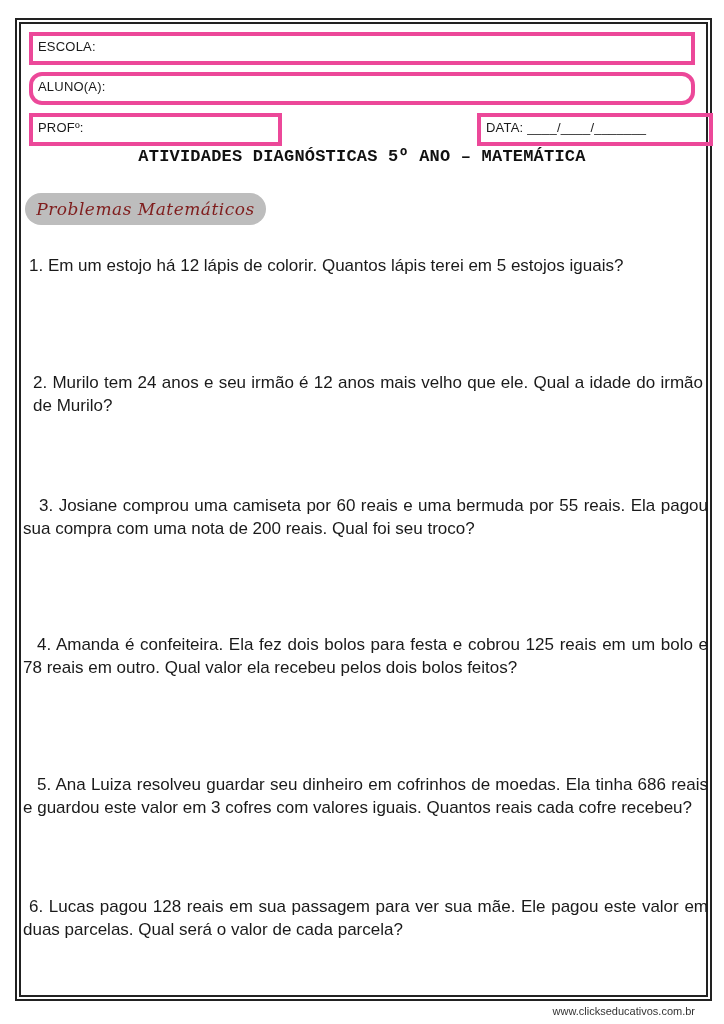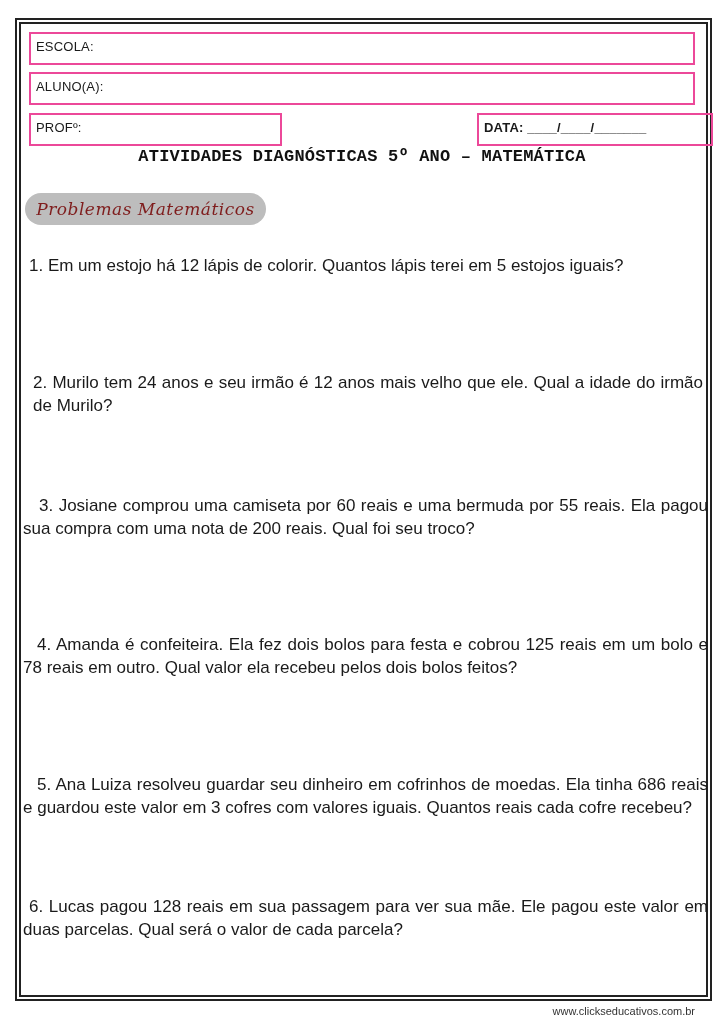--- a/index.html
+++ b/index.html
@@ -1,23 +1,23 @@
 <!DOCTYPE html>
 <html><head>
   <meta charset="utf-8">
   <style>
     html, body { margin: 0; padding: 0; background: #ffffff; }
     body { width: 724px; height: 1024px; position: relative; overflow: hidden; font-family: "Liberation Sans", sans-serif; color: #1a1a1a; }
     .frame-outer { position: absolute; left: 15px; top: 18px; width: 697px; height: 983px; border: 2px solid #222; box-sizing: border-box; }
     .frame-inner { position: absolute; left: 19px; top: 22px; width: 689px; height: 975px; border: 2px solid #222; box-sizing: border-box; }
-    .field { position: absolute; border: 2px solid #ec4899; box-sizing: border-box; font-size: 13px; padding: 0 0 4px 5px; display: flex; align-items: center; letter-spacing: 0.2px; }
+    .field { position: absolute; border: 4px solid #ec4899; box-sizing: border-box; font-size: 13px; padding: 0 0 4px 5px; display: flex; align-items: center; letter-spacing: 0.2px; }
     .f-escola { left: 29px; top: 32px; width: 666px; height: 33px; }
-    .f-aluno { left: 29px; top: 72px; width: 666px; height: 33px; }
+    .f-aluno { left: 29px; top: 72px; width: 666px; height: 33px; border-radius: 13px; }
     .f-prof { left: 29px; top: 113px; width: 253px; height: 33px; }
-    .f-data { left: 477px; top: 113px; width: 236px; height: 33px; font-weight: bold; }
+    .f-data { left: 477px; top: 113px; width: 236px; height: 33px; }
     .title { position: absolute; left: 0; width: 724px; top: 147px; text-align: center; font-family: Liberation Mono, monospace; font-weight: bold; font-size: 17px; letter-spacing: 0.2px; color: #111; }
     .pill { position: absolute; left: 25px; top: 193px; width: 241px; height: 32px; background: #bdbdbd; border-radius: 16px; display: flex; align-items: center; justify-content: center; font-family: "DejaVu Serif", serif; font-style: italic; font-size: 17px; color: #7f1d1d; letter-spacing: 0.5px; }
     .q { position: absolute; font-size: 17px; line-height: 23px; color: #1a1a1a; text-align: justify; text-align-last: left; }
     .q1 { left: 29px; top: 254px; width: 670px; }
     .q2 { left: 33px; top: 371px; width: 670px; }
     .q3 { left: 23px; top: 494px; width: 685px; text-indent: 16px; }
     .q4 { left: 23px; top: 633px; width: 685px; text-indent: 14px; }
     .q5 { left: 23px; top: 773px; width: 685px; text-indent: 14px; }
     .q6 { left: 23px; top: 895px; width: 685px; text-indent: 6px; }
     .footer { position: absolute; right: 29px; top: 1005px; font-size: 11px; color: #333; }

